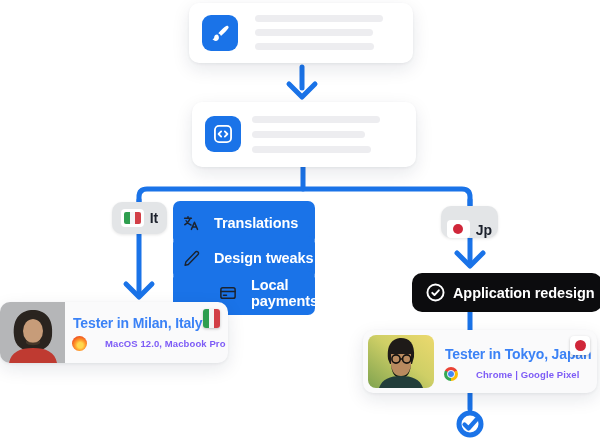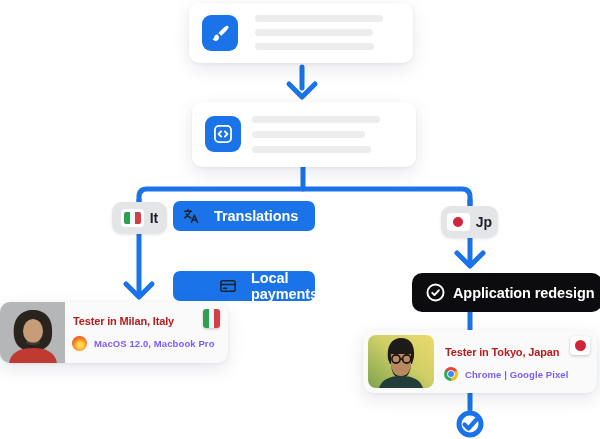--- a/index.html
+++ b/index.html
@@ -24,29 +24,29 @@
   .skel{position:absolute;height:7px;border-radius:3.5px;background:#ededf0;}
   #step1 .skel{left:66px;} #step2 .skel{left:60px;}
   
   .country-badge{
     position:absolute;height:32px;background:#e3e5e7;border-radius:10px;z-index:2;
     display:flex;align-items:center;justify-content:center;gap:6px;
     font-weight:700;font-size:14px;color:#1c212c;
     box-shadow:0 1px 3px rgba(0,0,0,.10);
   }
   #badge-it{left:112px;top:202px;width:55px;}
-  #badge-jp{left:441px;top:206px;width:57px;}
+  #badge-jp{left:441px;top:206px;width:57px;align-items:flex-end;}
   .flag-chip{width:23px;height:18px;background:#fff;border-radius:4px;
     display:flex;align-items:center;justify-content:center;}
   .flag-italy-inner{width:17px;height:12px;border-radius:2px;
     background:linear-gradient(90deg,#2e9e4f 0 33.4%,#f4f5f6 33.4% 66.7%,#d23f47 66.7%);}
   .flag-japan-inner{width:10px;height:10px;border-radius:50%;background:#d0273a;}
   
   .task-pill{
-    position:absolute;left:173px;width:142px;height:30px;background:#1a73e8;z-index:2;
+    position:absolute;left:173px;width:142px;height:44px;background:#1a73e8;z-index:2;
     border-radius:7px;display:flex;align-items:center;gap:14px;padding-left:9px;
     box-sizing:border-box;color:#fff;font-weight:700;font-size:14.5px;letter-spacing:-.1px;
   }
   .task-pill .t-icon{width:18px;height:18px;display:flex;align-items:center;justify-content:center;}
   #pill-translations{top:201px;} #pill-design{top:236px;} #pill-payments{top:271px;padding-left:46px;}
   
   #app-redesign{
     position:absolute;left:372px;top:273px;width:190px;height:39px;background:#0c0c0e;z-index:2;
     border-radius:10px;display:flex;align-items:center;gap:7px;padding-left:13px;
     box-sizing:border-box;color:#fff;font-weight:700;font-size:14.5px;letter-spacing:-.1px;margin-left:40px;
@@ -54,24 +54,24 @@
   
   .tester-card{
     position:absolute;background:#fafafb;border-radius:10px;z-index:2;
     box-shadow:0 6px 18px rgba(20,30,55,.10),0 1px 3px rgba(20,30,55,.06);
   }
   #card-milan{left:0;top:302px;width:228px;height:61px;}
   #card-tokyo{left:363px;top:330px;width:234px;height:63px;}
   .photo{position:absolute;overflow:hidden;}
   #card-milan .photo{left:0;top:0;width:65px;height:61px;border-radius:10px 0 0 10px;}
   #card-tokyo .photo{left:5px;top:5px;width:66px;height:53px;border-radius:8px;}
-  .tester-title{position:absolute;font-weight:700;font-size:11px;color:#b91c1c;letter-spacing:-.15px;white-space:nowrap;}
+  .tester-title{position:absolute;font-weight:700;font-size:14px;color:#3b82f6;letter-spacing:-.15px;white-space:nowrap;}
   #card-milan .tester-title{left:73px;top:13px;}
   #card-tokyo .tester-title{left:82px;top:16px;}
-  .env-row{position:absolute;display:flex;align-items:center;gap:7px;}
+  .env-row{position:absolute;display:flex;align-items:center;gap:18px;}
   #card-milan .env-row{left:72px;top:34px;}
   #card-tokyo .env-row{left:81px;top:37px;justify-content:space-between;}
   .env-text{font-weight:700;font-size:9.5px;color:#7d5bf6;letter-spacing:.1px;white-space:nowrap;}
   .firefox{width:15px;height:15px;border-radius:50%;
     background:radial-gradient(circle at 55% 62%,#ffd84d 0 22%,#ff9d2c 42%,#f1551f 72%,#c23a2a 100%);}
   .chrome{width:14px;height:14px;border-radius:50%;position:relative;
     background:conic-gradient(from -60deg,#ea4335 0 120deg,#fbbc05 0 240deg,#34a853 0 360deg);}
   .chrome::after{content:"";position:absolute;inset:3.2px;background:#4285f4;
     border:1.5px solid #fff;border-radius:50%;box-sizing:border-box;}
   .card-flag{position:absolute;box-shadow:0 1px 3px rgba(0,0,0,.22);}
@@ -145,20 +145,28 @@
 
   <div class="task-pill" id="pill-translations">
     <span class="t-icon">
       <svg width="18" height="18" viewBox="0 0 24 24" fill="none" stroke="#1b2330" stroke-width="2" stroke-linecap="round" stroke-linejoin="round">
         <path d="M3.5 5.5 H12.5 M8 3.5 v2 M11 5.5 c-1.2 3.8-3.8 6.8-7.3 8.8 M5.5 9 c1.5 2.6 3.9 4.6 6.5 5.6 M12.5 20.5 L16.6 11 L20.7 20.5 M13.9 17.3 h5.4"></path>
       </svg>
     </span>
     <span>Translations</span>
   </div>
 
+  <div class="task-pill" id="pill-design">
+    <span class="t-icon">
+      <svg width="17" height="17" viewBox="0 0 24 24" fill="none" stroke="#1b2330" stroke-width="2" stroke-linecap="round" stroke-linejoin="round">
+        <path d="M17 3.5 a2.6 2.6 0 1 1 3.5 3.5 L7.5 20.5 L3 21.5 L4 17 Z"></path>
+      </svg>
+    </span>
+    <span>Design tweaks</span>
+  </div>
 
   <div class="task-pill" id="pill-payments">
     <span class="t-icon">
       <svg width="18" height="18" viewBox="0 0 24 24" fill="none" stroke="#1b2330" stroke-width="2" stroke-linecap="round" stroke-linejoin="round">
         <rect x="2.5" y="5" width="19" height="14" rx="2.5"></rect>
         <path d="M2.5 10 h19 M6 15 h4"></path>
       </svg>
     </span>
     <span>Local payments</span>
   </div>

